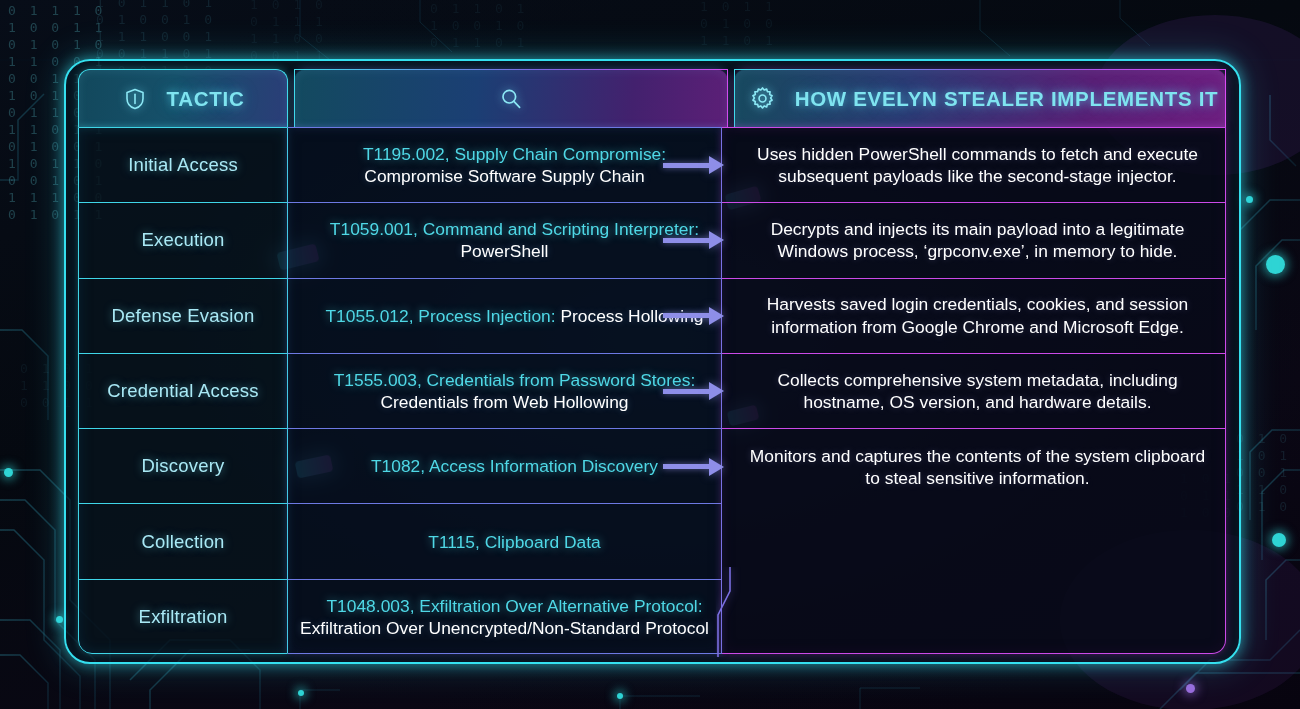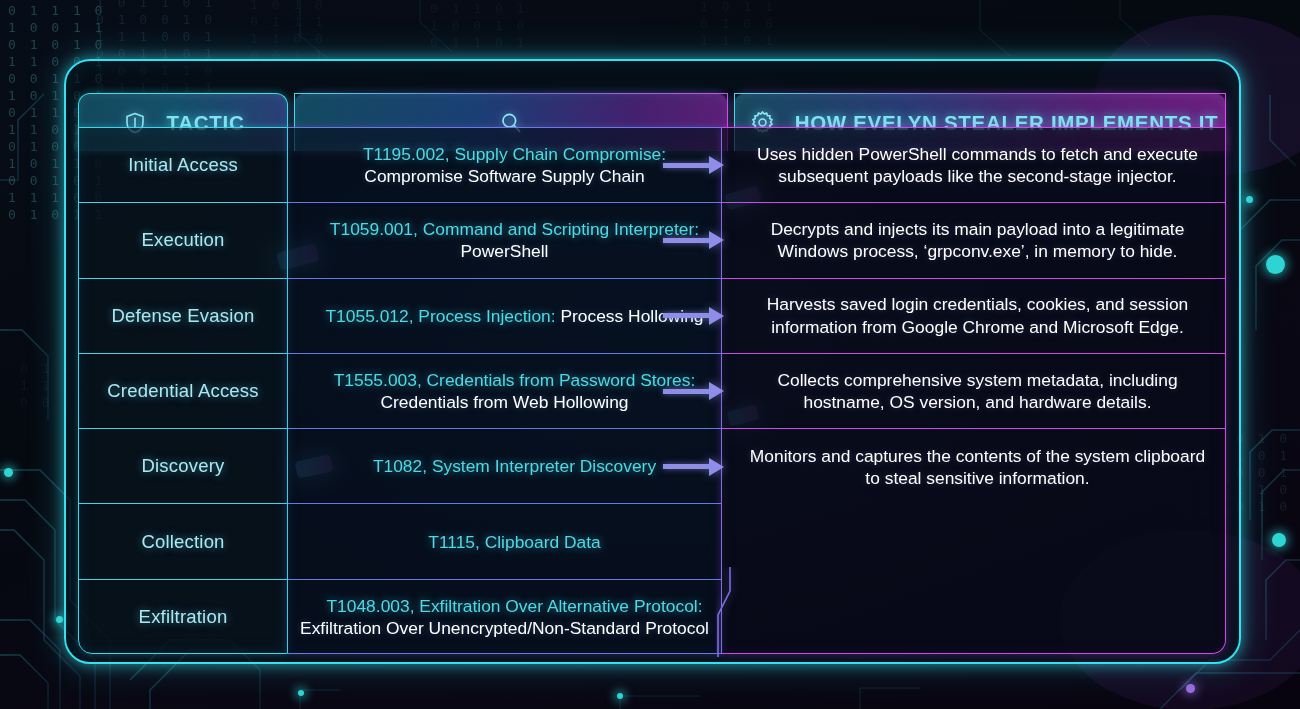--- a/index.html
+++ b/index.html
@@ -71,21 +71,20 @@
   .hdr-row { display: flex; height: 58px; gap: 6px; }
 
   .hdr-cell {
     display: flex;
     align-items: center;
     justify-content: center;
     gap: 19px;
     border-radius: 12px 12px 0 0;
     height: 58px;
     position: relative;
-    margin-top: 24px;
   }
   .hdr-c1 {
     width: 210px;
     background: linear-gradient(100deg, #12485c 0%, #16506a 45%, #2b3d78 100%);
     border: 1.6px solid #3fdcec;
     border-bottom: none;
     box-shadow: 0 0 9px rgba(63,220,236,0.4), inset 0 1px 10px rgba(120,230,255,0.12);
   }
   .hdr-c2 {
     width: 434px;
@@ -428,21 +427,21 @@
       <div class="cell" style="height:75.3px">
         <span class="tech-text"><span class="tech-id">T1059.001, Command and Scripting Interpreter:</span> <span>PowerShell</span></span>
       </div>
       <div class="cell" style="height:75.3px">
         <span class="tech-text"><span class="tech-id">T1055.012, Process Injection:</span> <span>Process Hollowing</span></span>
       </div>
       <div class="cell" style="height:75.3px">
         <span class="tech-text"><span class="tech-id">T1555.003, Credentials from Password Stores:</span> <span>Credentials from Web Hollowing</span></span>
       </div>
       <div class="cell" style="height:75.3px">
-        <span class="tech-text"><span class="tech-id">T1082, System Interpreter Discovery</span> <span></span></span>
+        <span class="tech-text"><span class="tech-id">T1082, Access Information Discovery</span> <span></span></span>
       </div>
       <div class="cell" style="height:75.3px">
         <span class="tech-text"><span class="tech-id">T1115, Clipboard Data</span> <span></span></span>
       </div>
       <div class="cell" style="height:75.3px">
         <span class="tech-text" style="max-width:452px"><span class="tech-id">T1048.003, Exfiltration Over Alternative Protocol:</span> <span>Exfiltration Over Unencrypted/Non-Standard Protocol</span></span>
       </div>
     </div>
 
     <div class="col-how">

